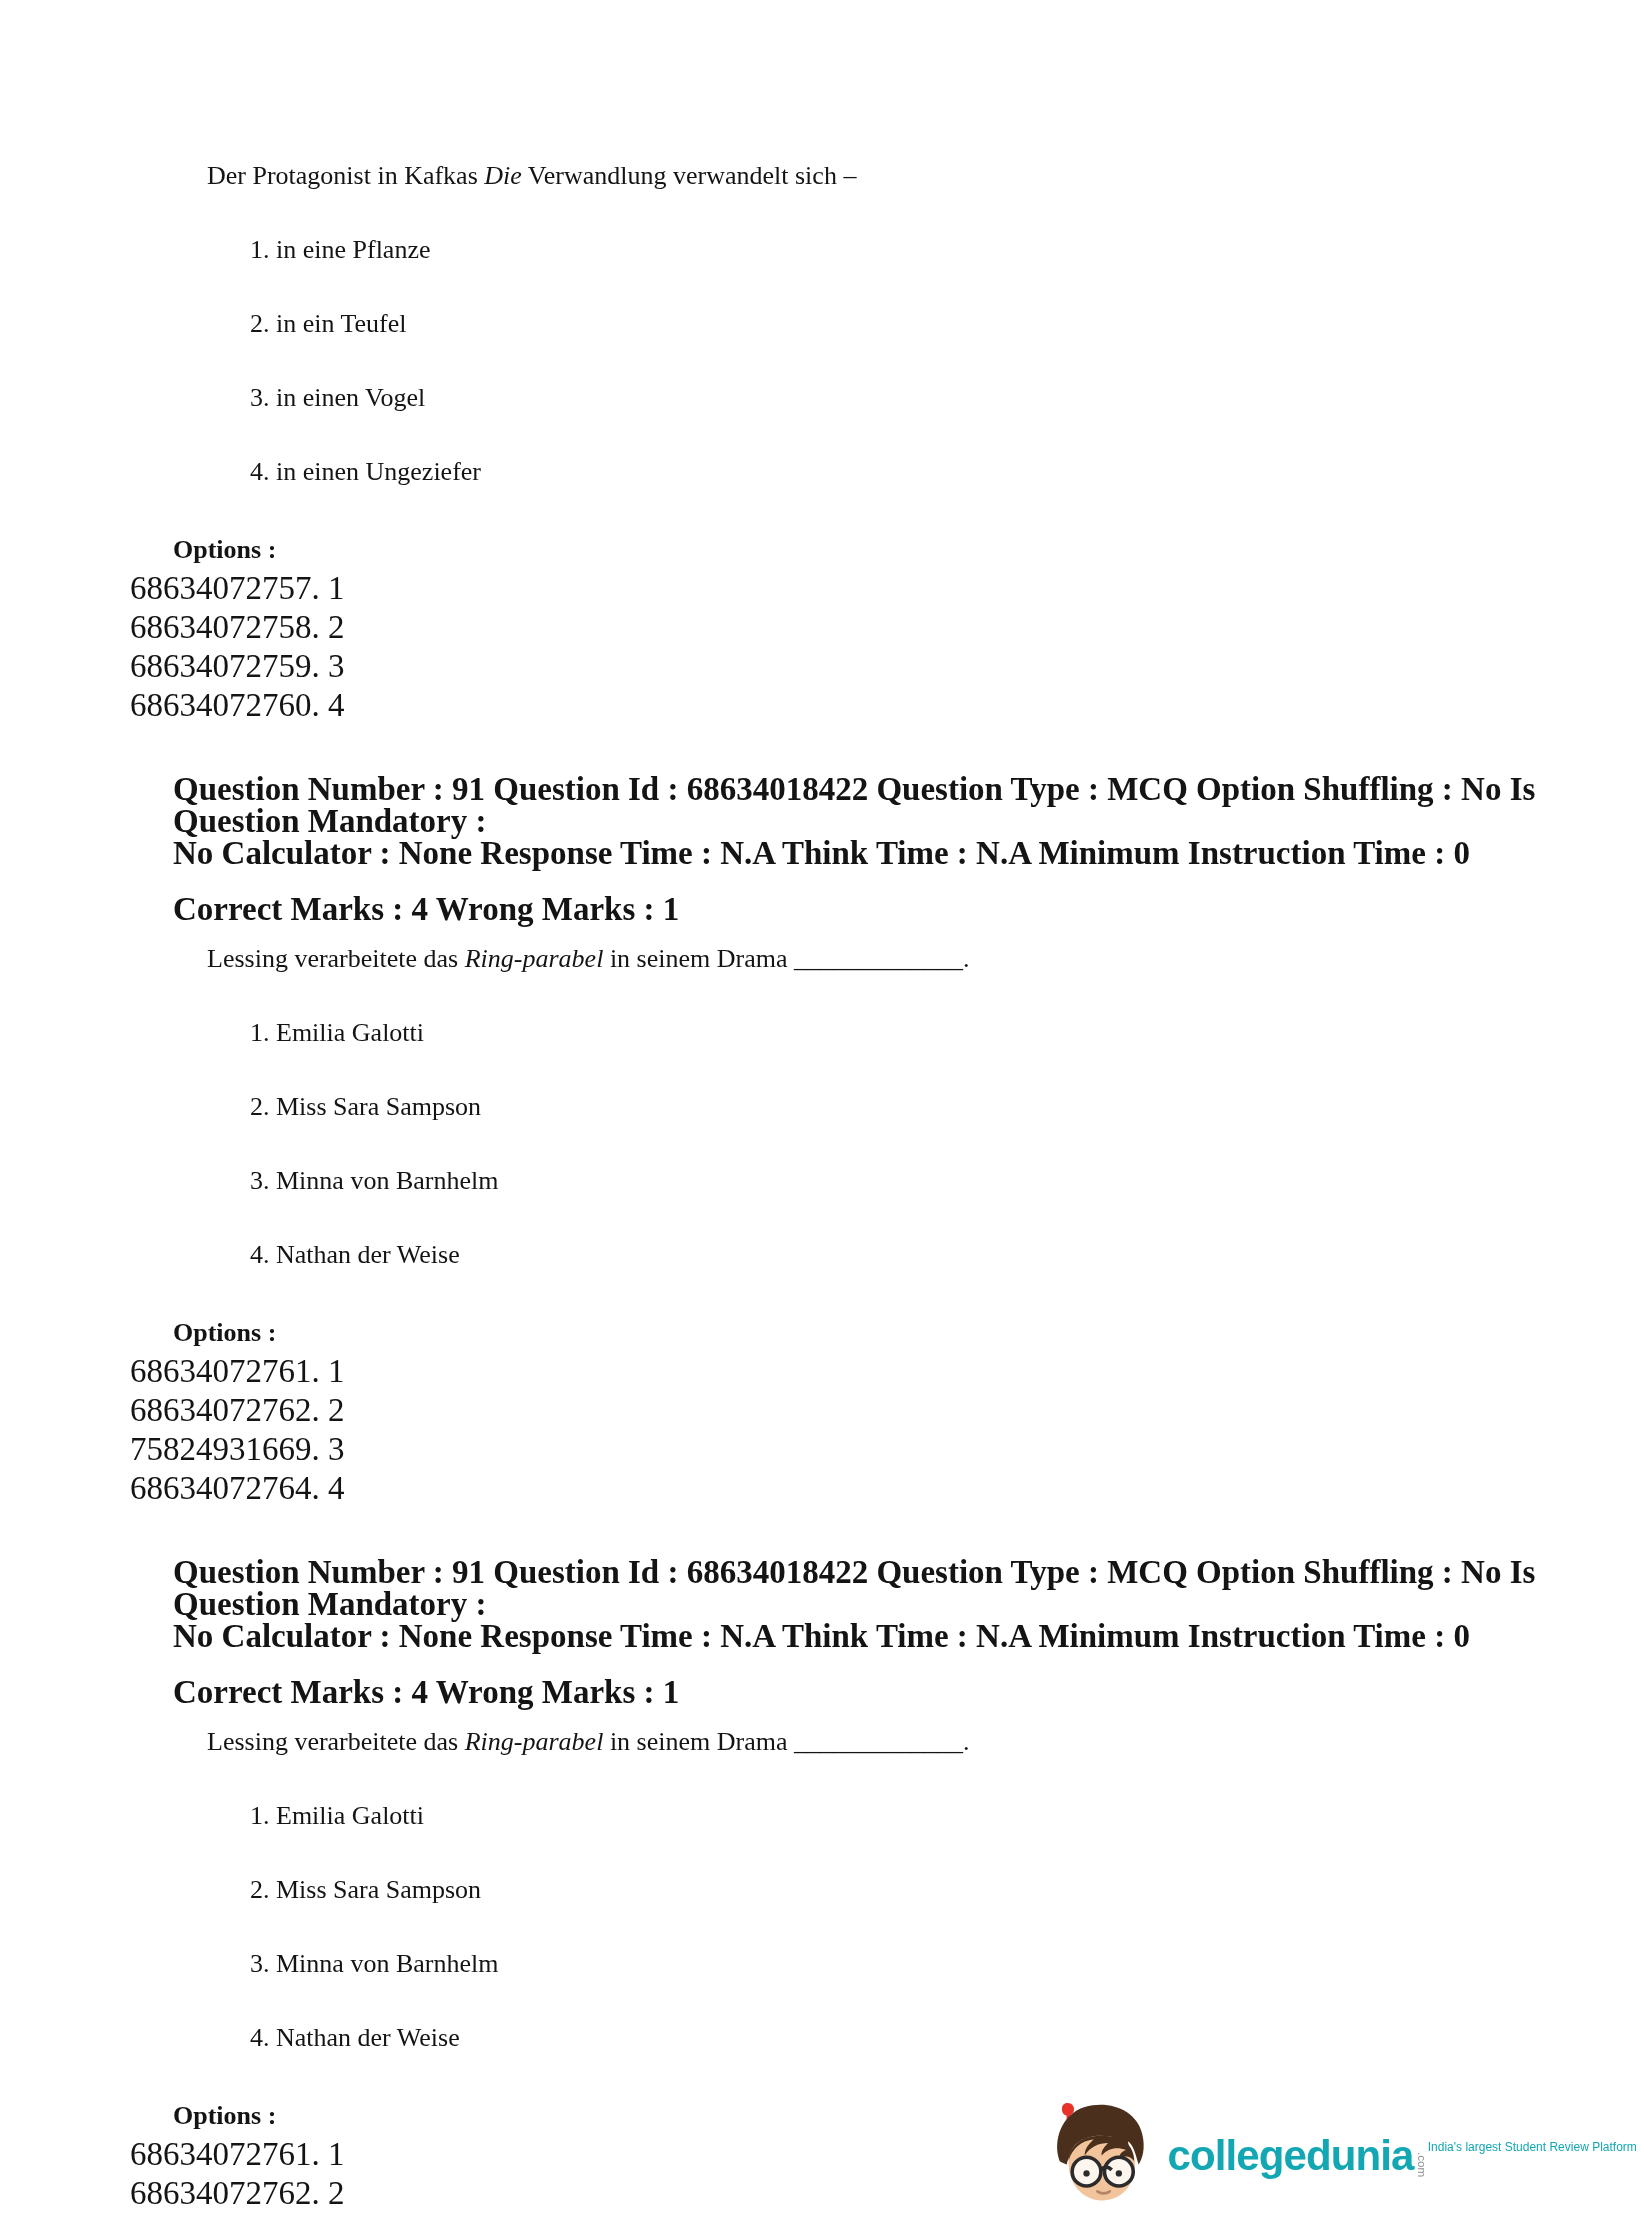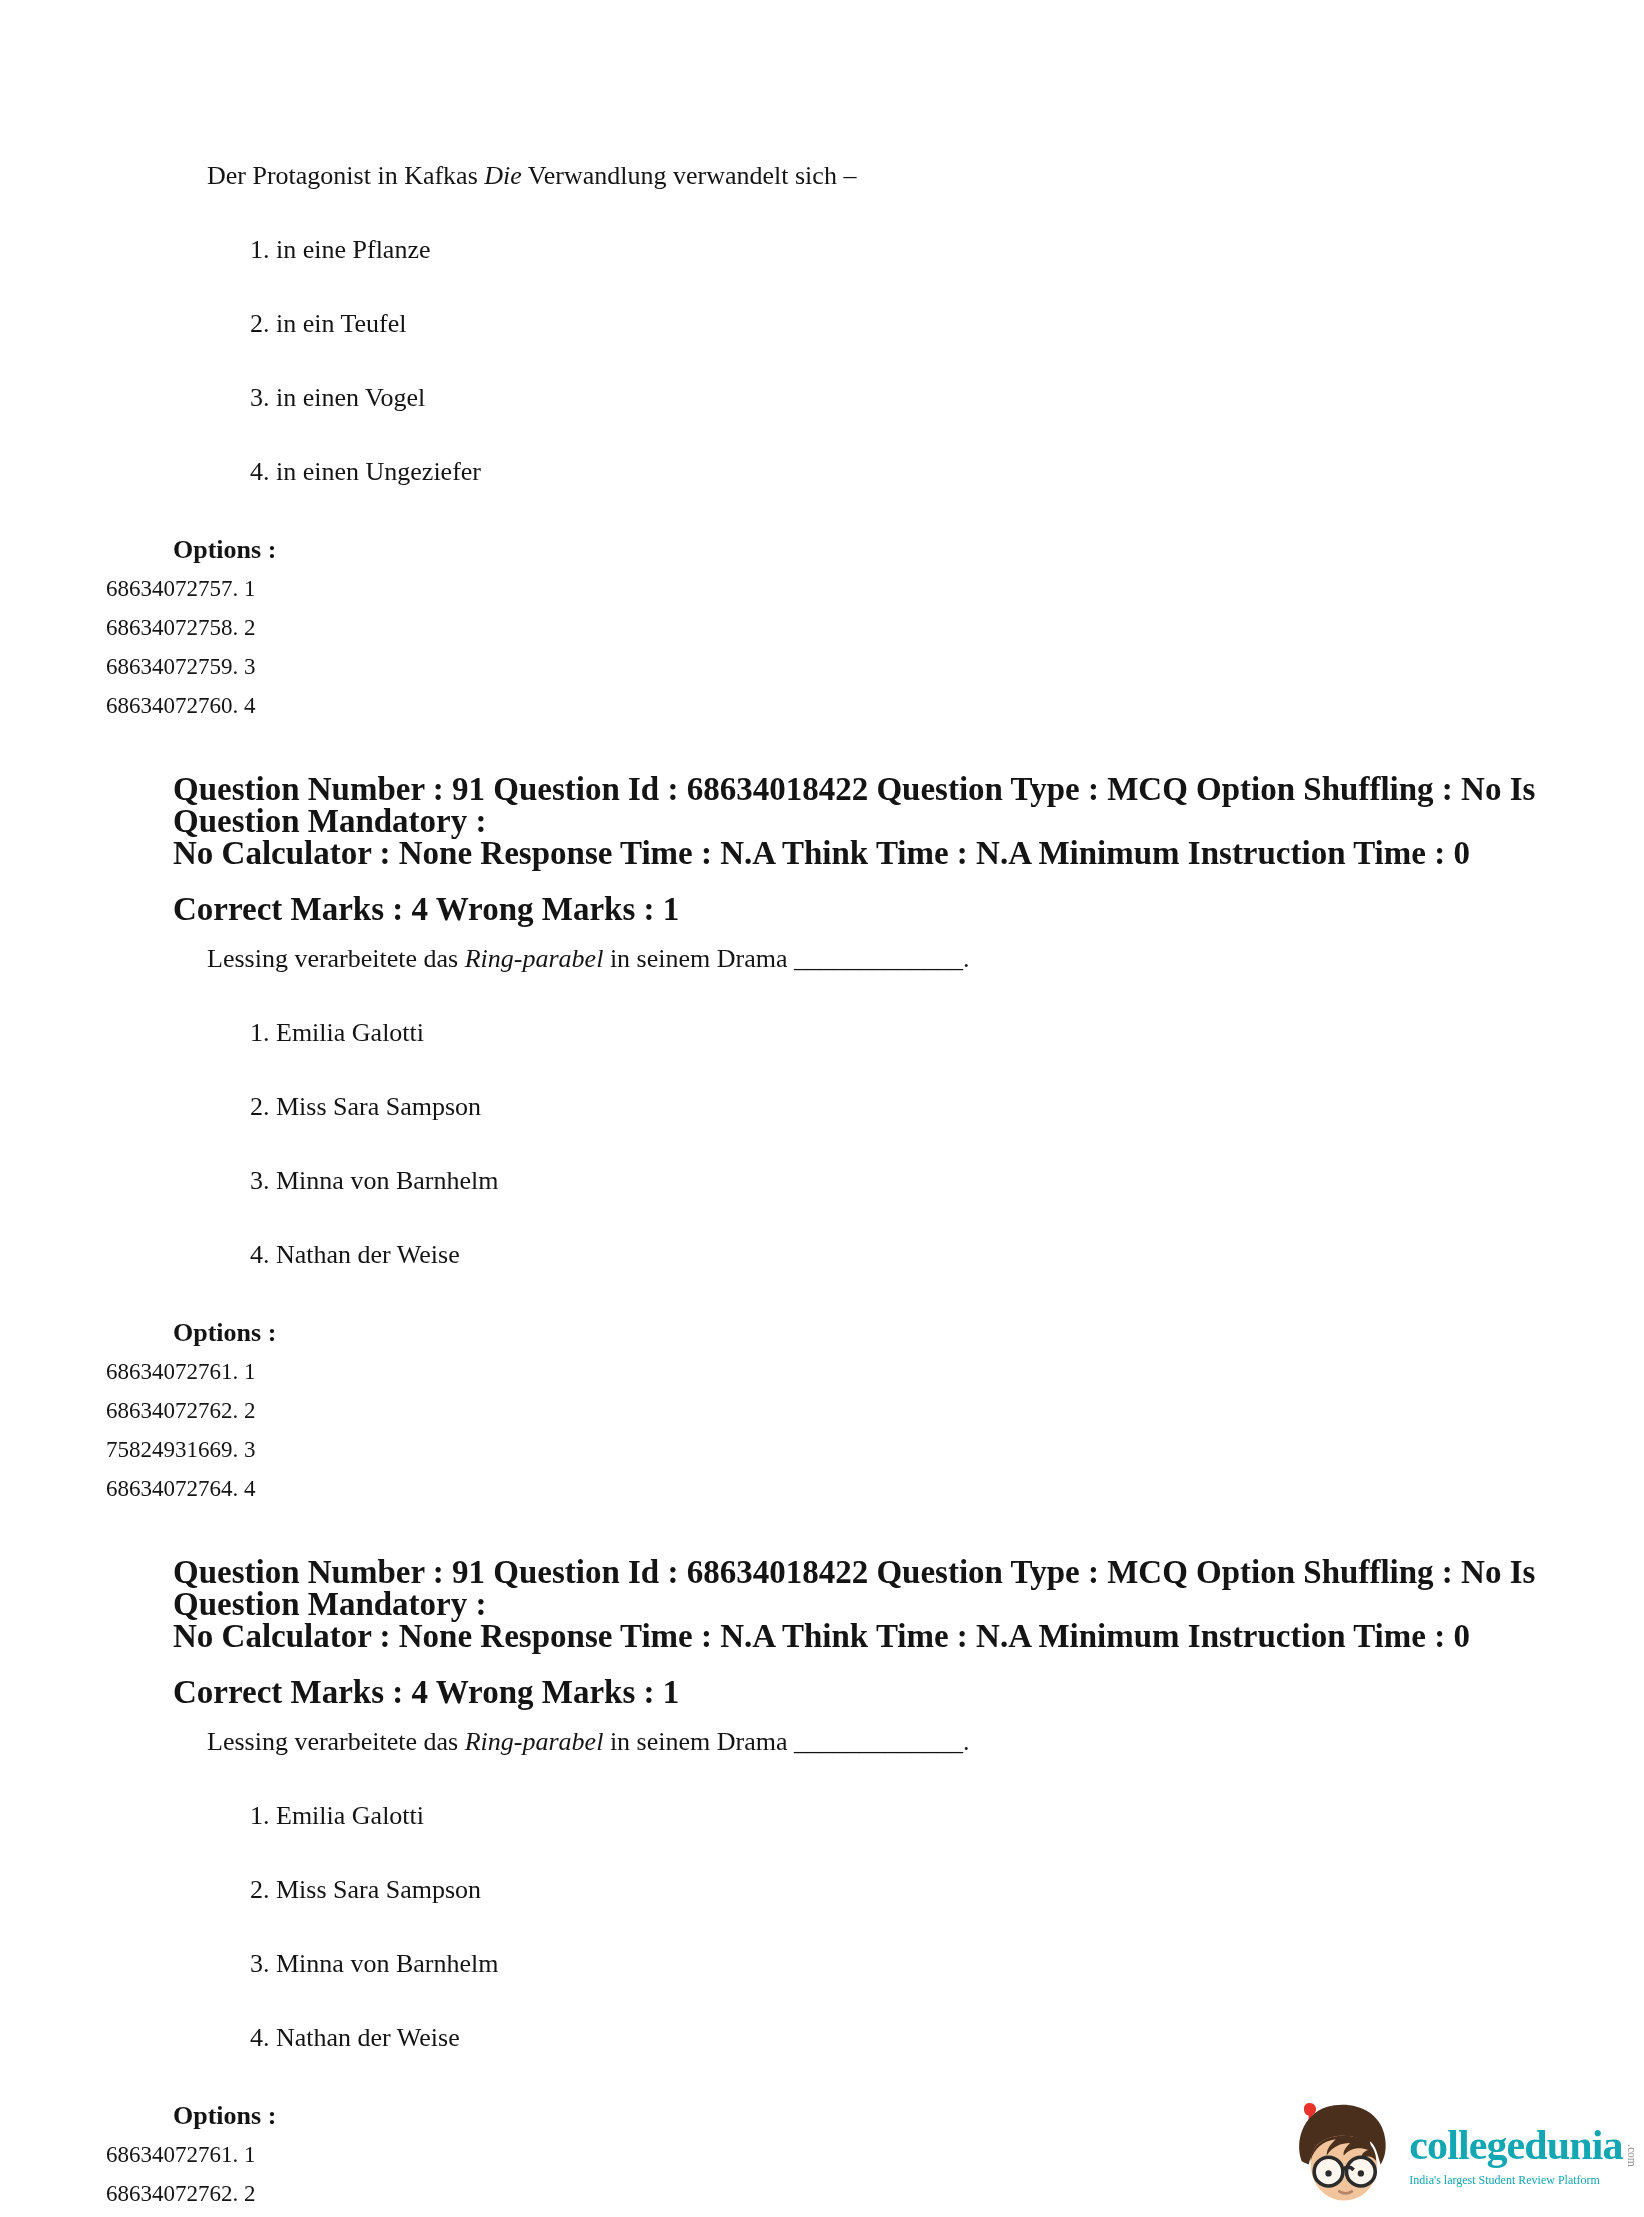--- a/index.html
+++ b/index.html
@@ -31,23 +31,23 @@
   }
 
   .options-label {
     margin-left:125px;
     margin-top:41px;
     font-weight:bold;
     line-height:38px;
   }
 
   .option-id {
-    margin-left:58px;
+    margin-left:82px;
     line-height:39px;
-    font-size:23px;
+    font-size:33px;
   }
 
   .meta {
     margin-left:125px;
     margin-top:48px;
     font-weight:bold;
     font-size:33px;
     line-height:32px;
     max-width:1478px;
   }
@@ -57,21 +57,21 @@
   .logo {
     position:absolute;
     right:7.2px;
     bottom:3.6px;
     display:flex;
     align-items:center;
     gap:14.3px;
     font-family:"Liberation Sans", sans-serif;
   }
   .mascot { width:106px; height:115px; flex:0 0 auto; }
-  .brand-text { display:flex; flex-direction:column;font-family:Liberation Serif, serif; }
+  .brand-text { display:flex; flex-direction:row; }
   .brand-row { display:flex; align-items:flex-end; }
   .brand-name {
     font-weight:bold;
     font-size:42px;
     line-height:43px;
     color:#12a7b2;
     letter-spacing:-0.9px;
   }
   .dotcom {
     writing-mode:vertical-rl;

